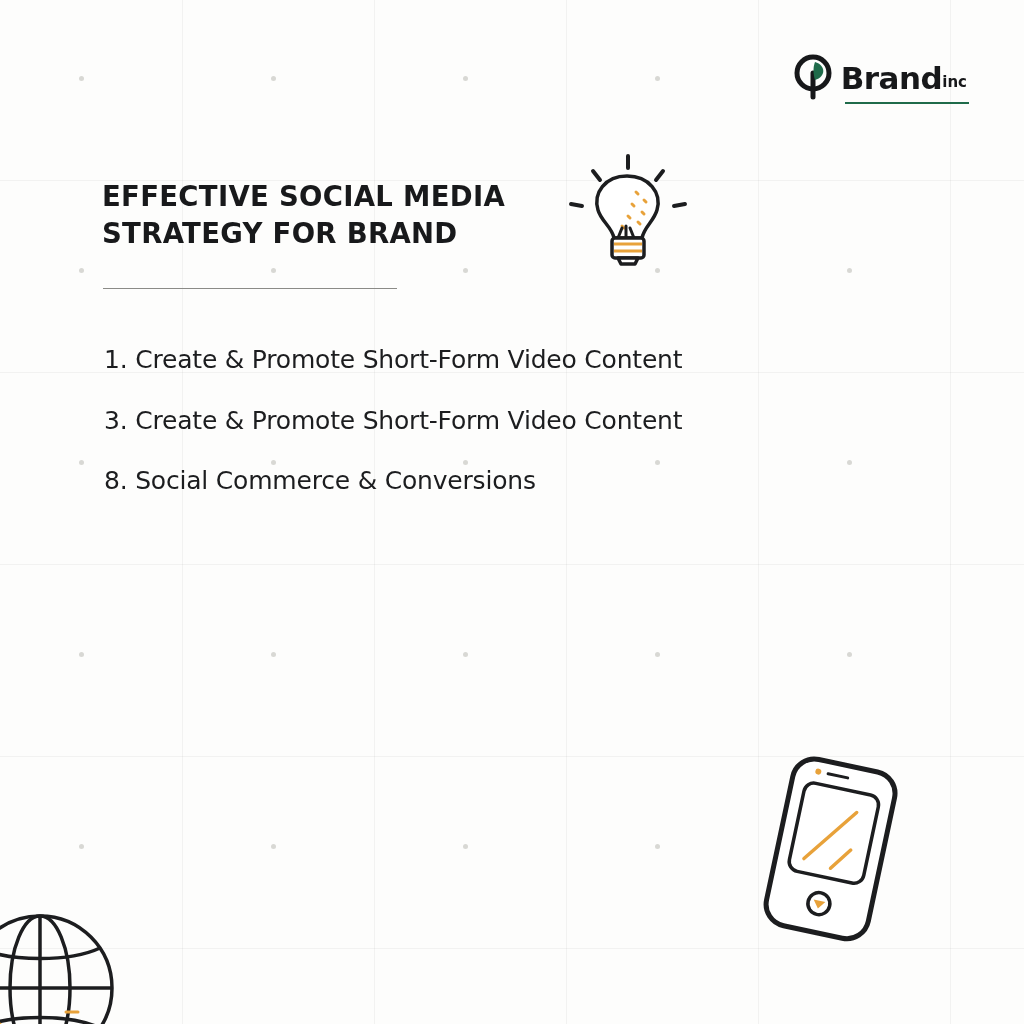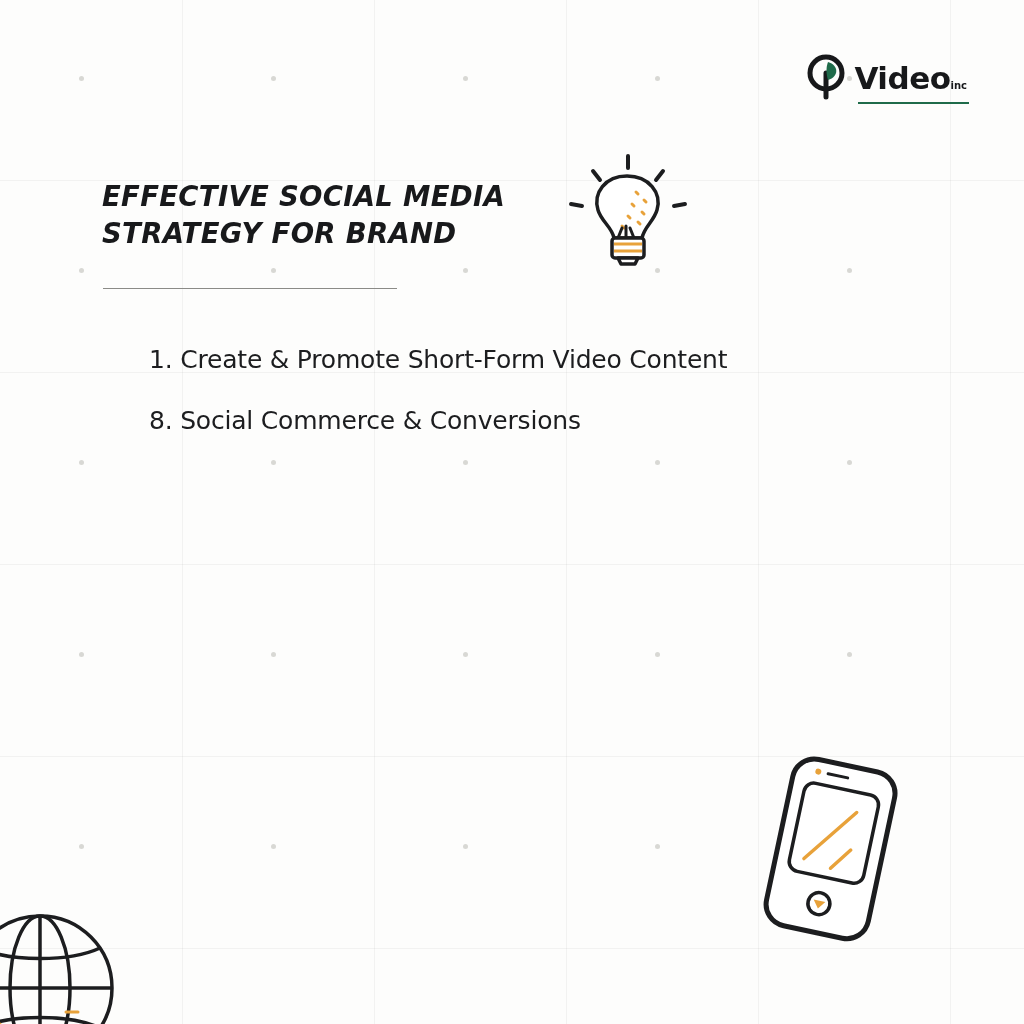--- a/index.html
+++ b/index.html
@@ -58,21 +58,21 @@
     font-weight: bold;
     font-size: 31px;
     letter-spacing: -0.5px;
     color: #17181a;
     line-height: 1;
     position: relative;
     top: -6px;
   }
   .logo-sub {
     font-family: "DejaVu Sans", sans-serif;
-    font-size: 10px;
+    font-size: 15px;
     font-weight: bold;
     color: #17181a;
     position: relative;
     top: -9px;
     left: -2px;
   }
   .logo-underline {
     position: absolute;
     left: 52px;
     right: 0;
@@ -87,21 +87,20 @@
     left: 102px;
     top: 178px;
     width: 470px;
     font-family: "DejaVu Sans", sans-serif;
     font-weight: bold;
     font-size: 27.5px;
     line-height: 1.35;
     letter-spacing: 0.3px;
     color: #18191b;
     text-transform: uppercase;
-    font-style: italic;
   }
   .headline-rule {
     position: absolute;
     left: 103px;
     top: 288px;
     width: 294px;
     height: 1px;
     background: #8b8b87;
   }
 
@@ -113,21 +112,20 @@
     width: 150px;
     height: 150px;
   }
 
   
   .list {
     position: absolute;
     left: 104px;
     top: 345px;
     width: 800px;
-    margin-left: 45px;
   }
   .list-item {
     font-family: "DejaVu Sans", sans-serif;
     font-size: 25px;
     color: #1c1d1f;
     letter-spacing: -0.2px;
     margin-bottom: 31.5px;
     white-space: nowrap;
   }
   .list-item:nth-child(4) { padding-left: 3px; }
@@ -183,21 +181,21 @@
 </div>
 
 <div class="logo">
   <div class="logo-mark">
     <svg width="46" height="48" viewBox="0 0 46 48">
       <circle cx="20" cy="21" r="16" fill="none" stroke="#17181a" stroke-width="5"></circle>
       <path d="M20 21 L20 45" stroke="#17181a" stroke-width="5" stroke-linecap="round"></path>
       <path d="M22 10 C33 13, 33 25, 22 28 C20 22, 20 15, 22 10 Z" fill="#1f6b4a"></path>
     </svg>
   </div>
-  <div class="logo-text">Video</div>
+  <div class="logo-text">Brand</div>
   <div class="logo-sub">inc</div>
   <div class="logo-underline"></div>
 </div>
 
 <div class="headline">Effective Social Media Strategy For Brand</div>
 <div class="headline-rule"></div>
 
 <div class="bulb">
   <svg width="150" height="150" viewBox="0 0 150 150">
     <g stroke="#1c1d1f" stroke-width="4" stroke-linecap="round" fill="none">
@@ -223,20 +221,21 @@
         <path d="M82 98 L78 88"></path>
     </g>
     <rect x="60" y="98" width="32" height="20" rx="3" fill="#fff" stroke="#1c1d1f" stroke-width="3.5"></rect>
     <path d="M62 104 L90 104 M62 111 L90 111" stroke="#e8a23a" stroke-width="3"></path>
     <path d="M66 118 L86 118 L83 124 L69 124 Z" fill="#fff" stroke="#1c1d1f" stroke-width="3.5" stroke-linejoin="round"></path>
   </svg>
 </div>
 
 <div class="list">
   <div class="list-item">1. Create &amp; Promote Short-Form Video Content</div>
+  <div class="list-item">3. Create &amp; Promote Short-Form Video Content</div>
   <div class="list-item">8. Social Commerce &amp; Conversions</div>
 </div>
 
 <div class="phone">
   <svg width="180" height="200" viewBox="0 0 180 200">
     <g transform="rotate(12 90 100)">
       <rect x="38" y="22" width="104" height="170" rx="22" fill="#fff" stroke="#1c1d1f" stroke-width="5"></rect>
       <rect x="52" y="46" width="76" height="90" rx="10" fill="#fff" stroke="#1c1d1f" stroke-width="3.5"></rect>
       <path d="M66 122 L108 66" stroke="#e8a23a" stroke-width="3.5" stroke-linecap="round"></path>
       <path d="M94 126 L110 104" stroke="#e8a23a" stroke-width="3.5" stroke-linecap="round"></path>

